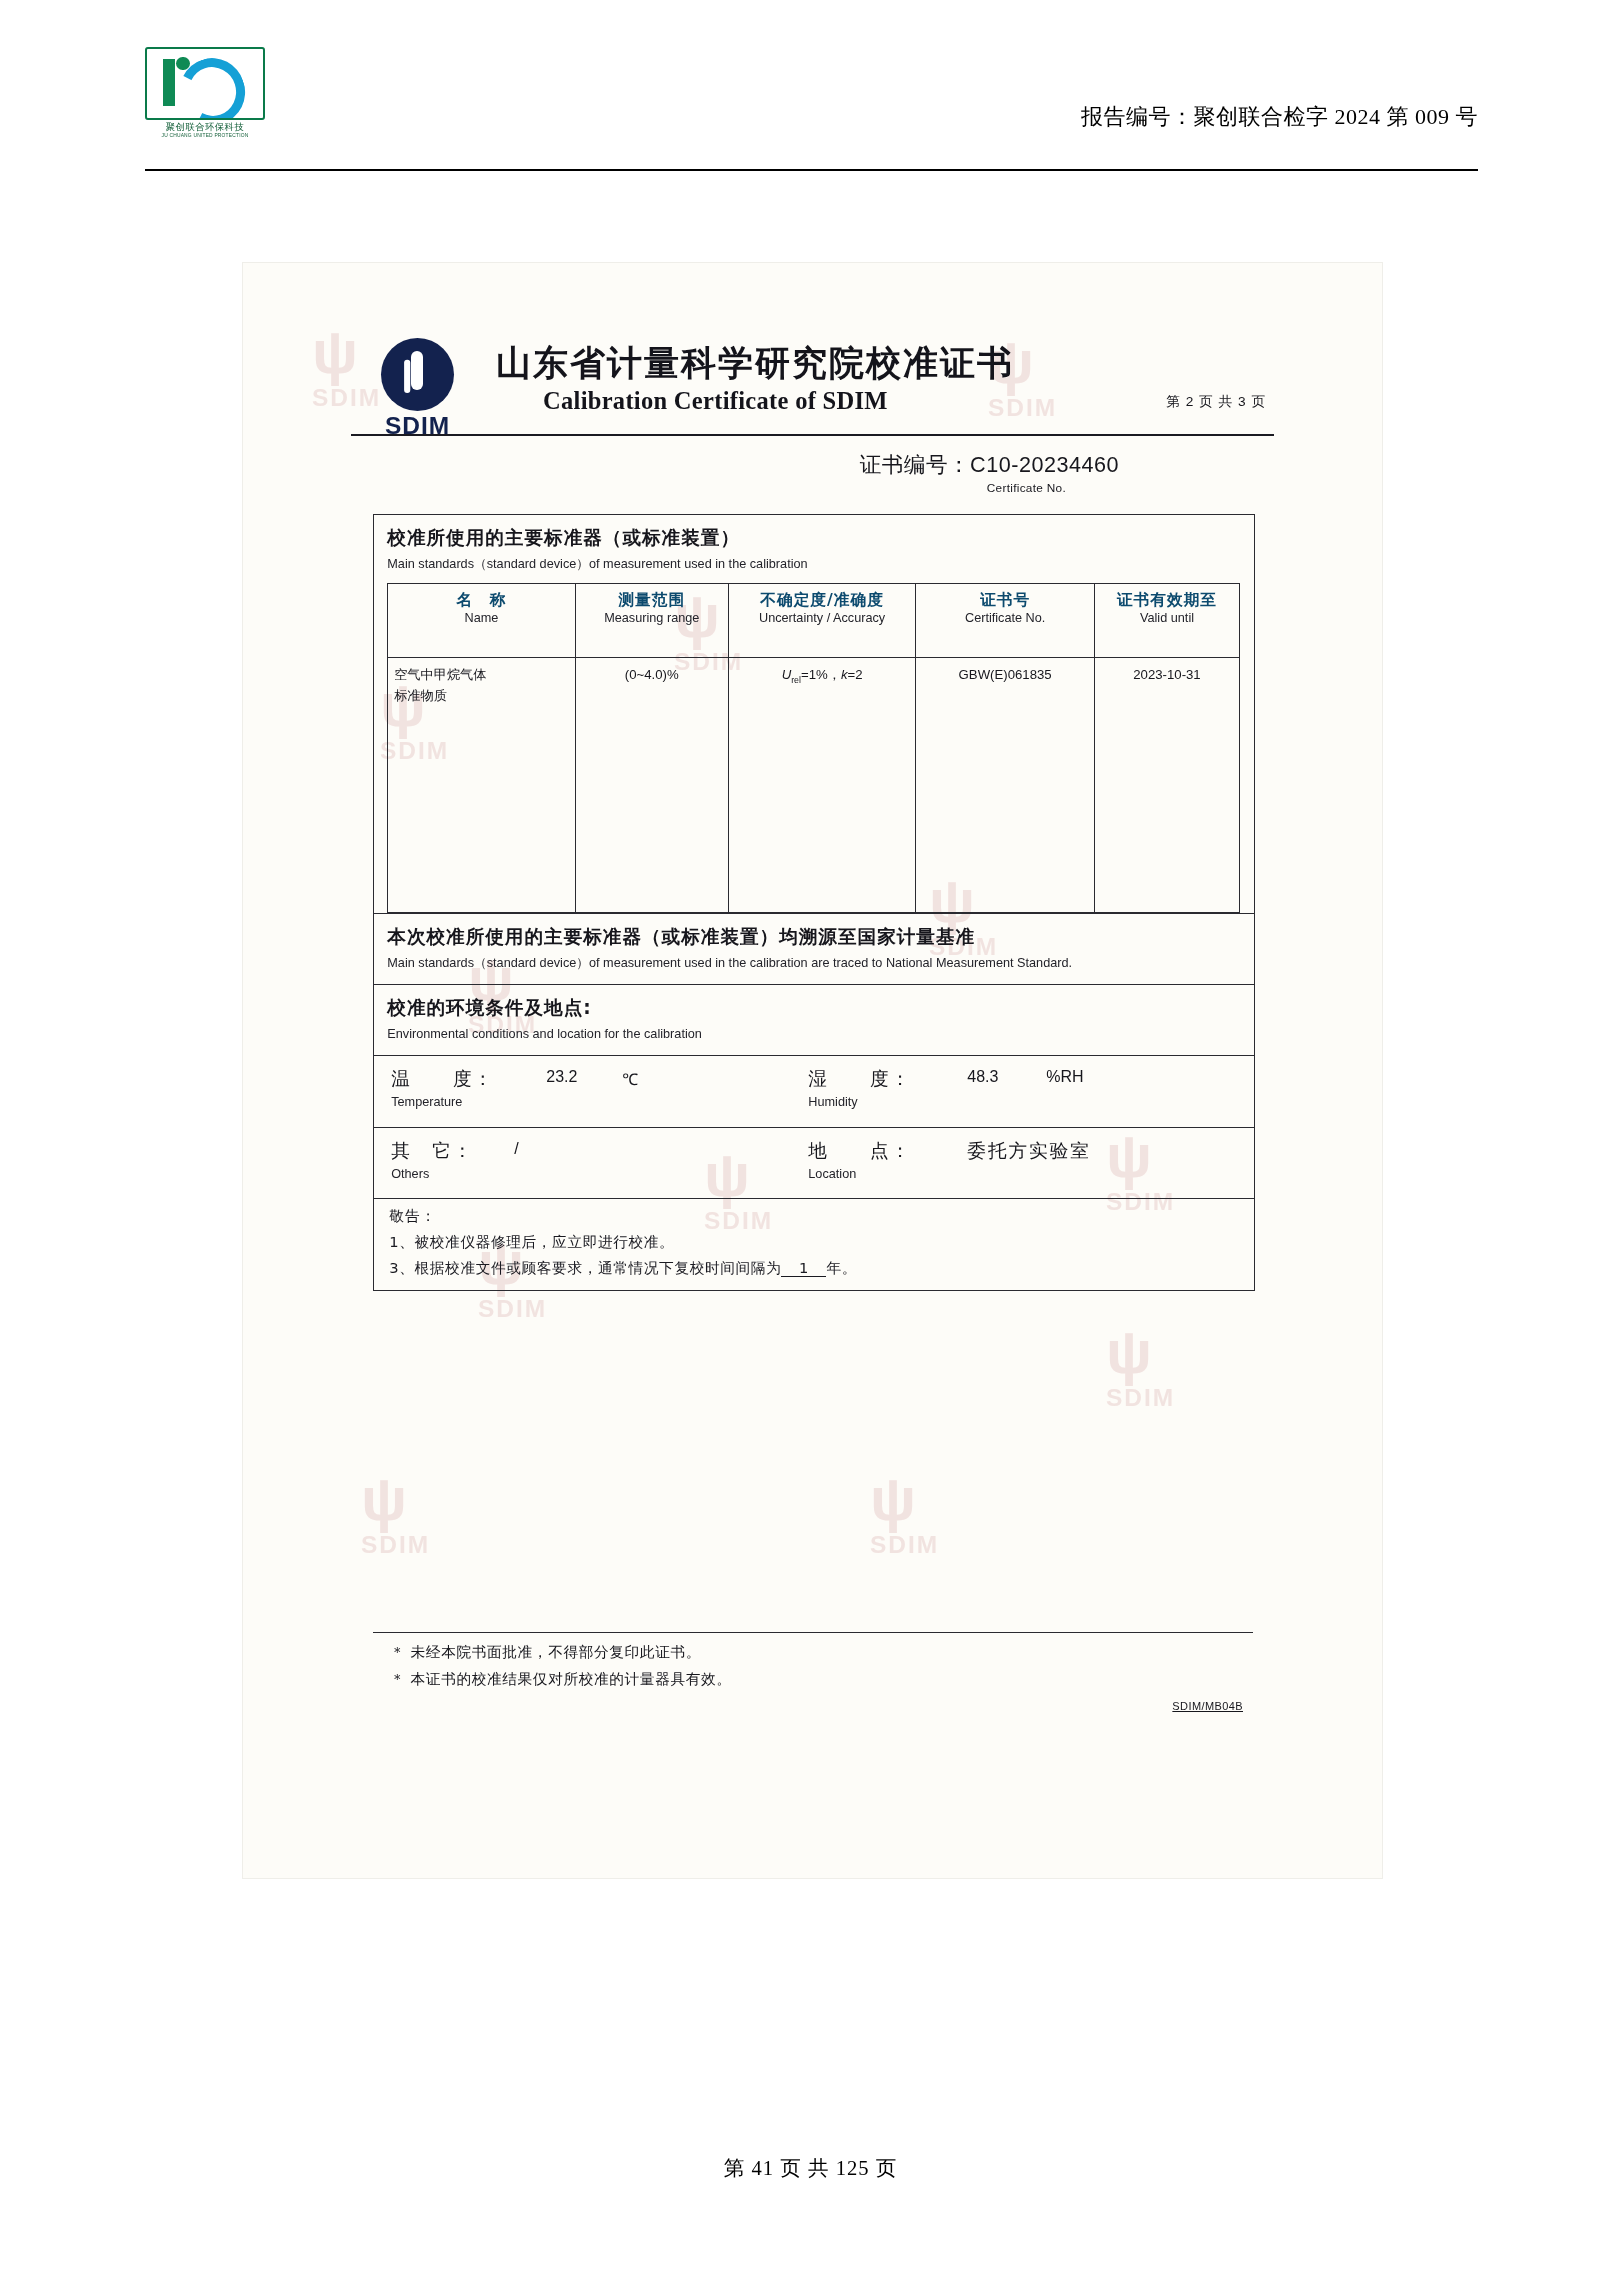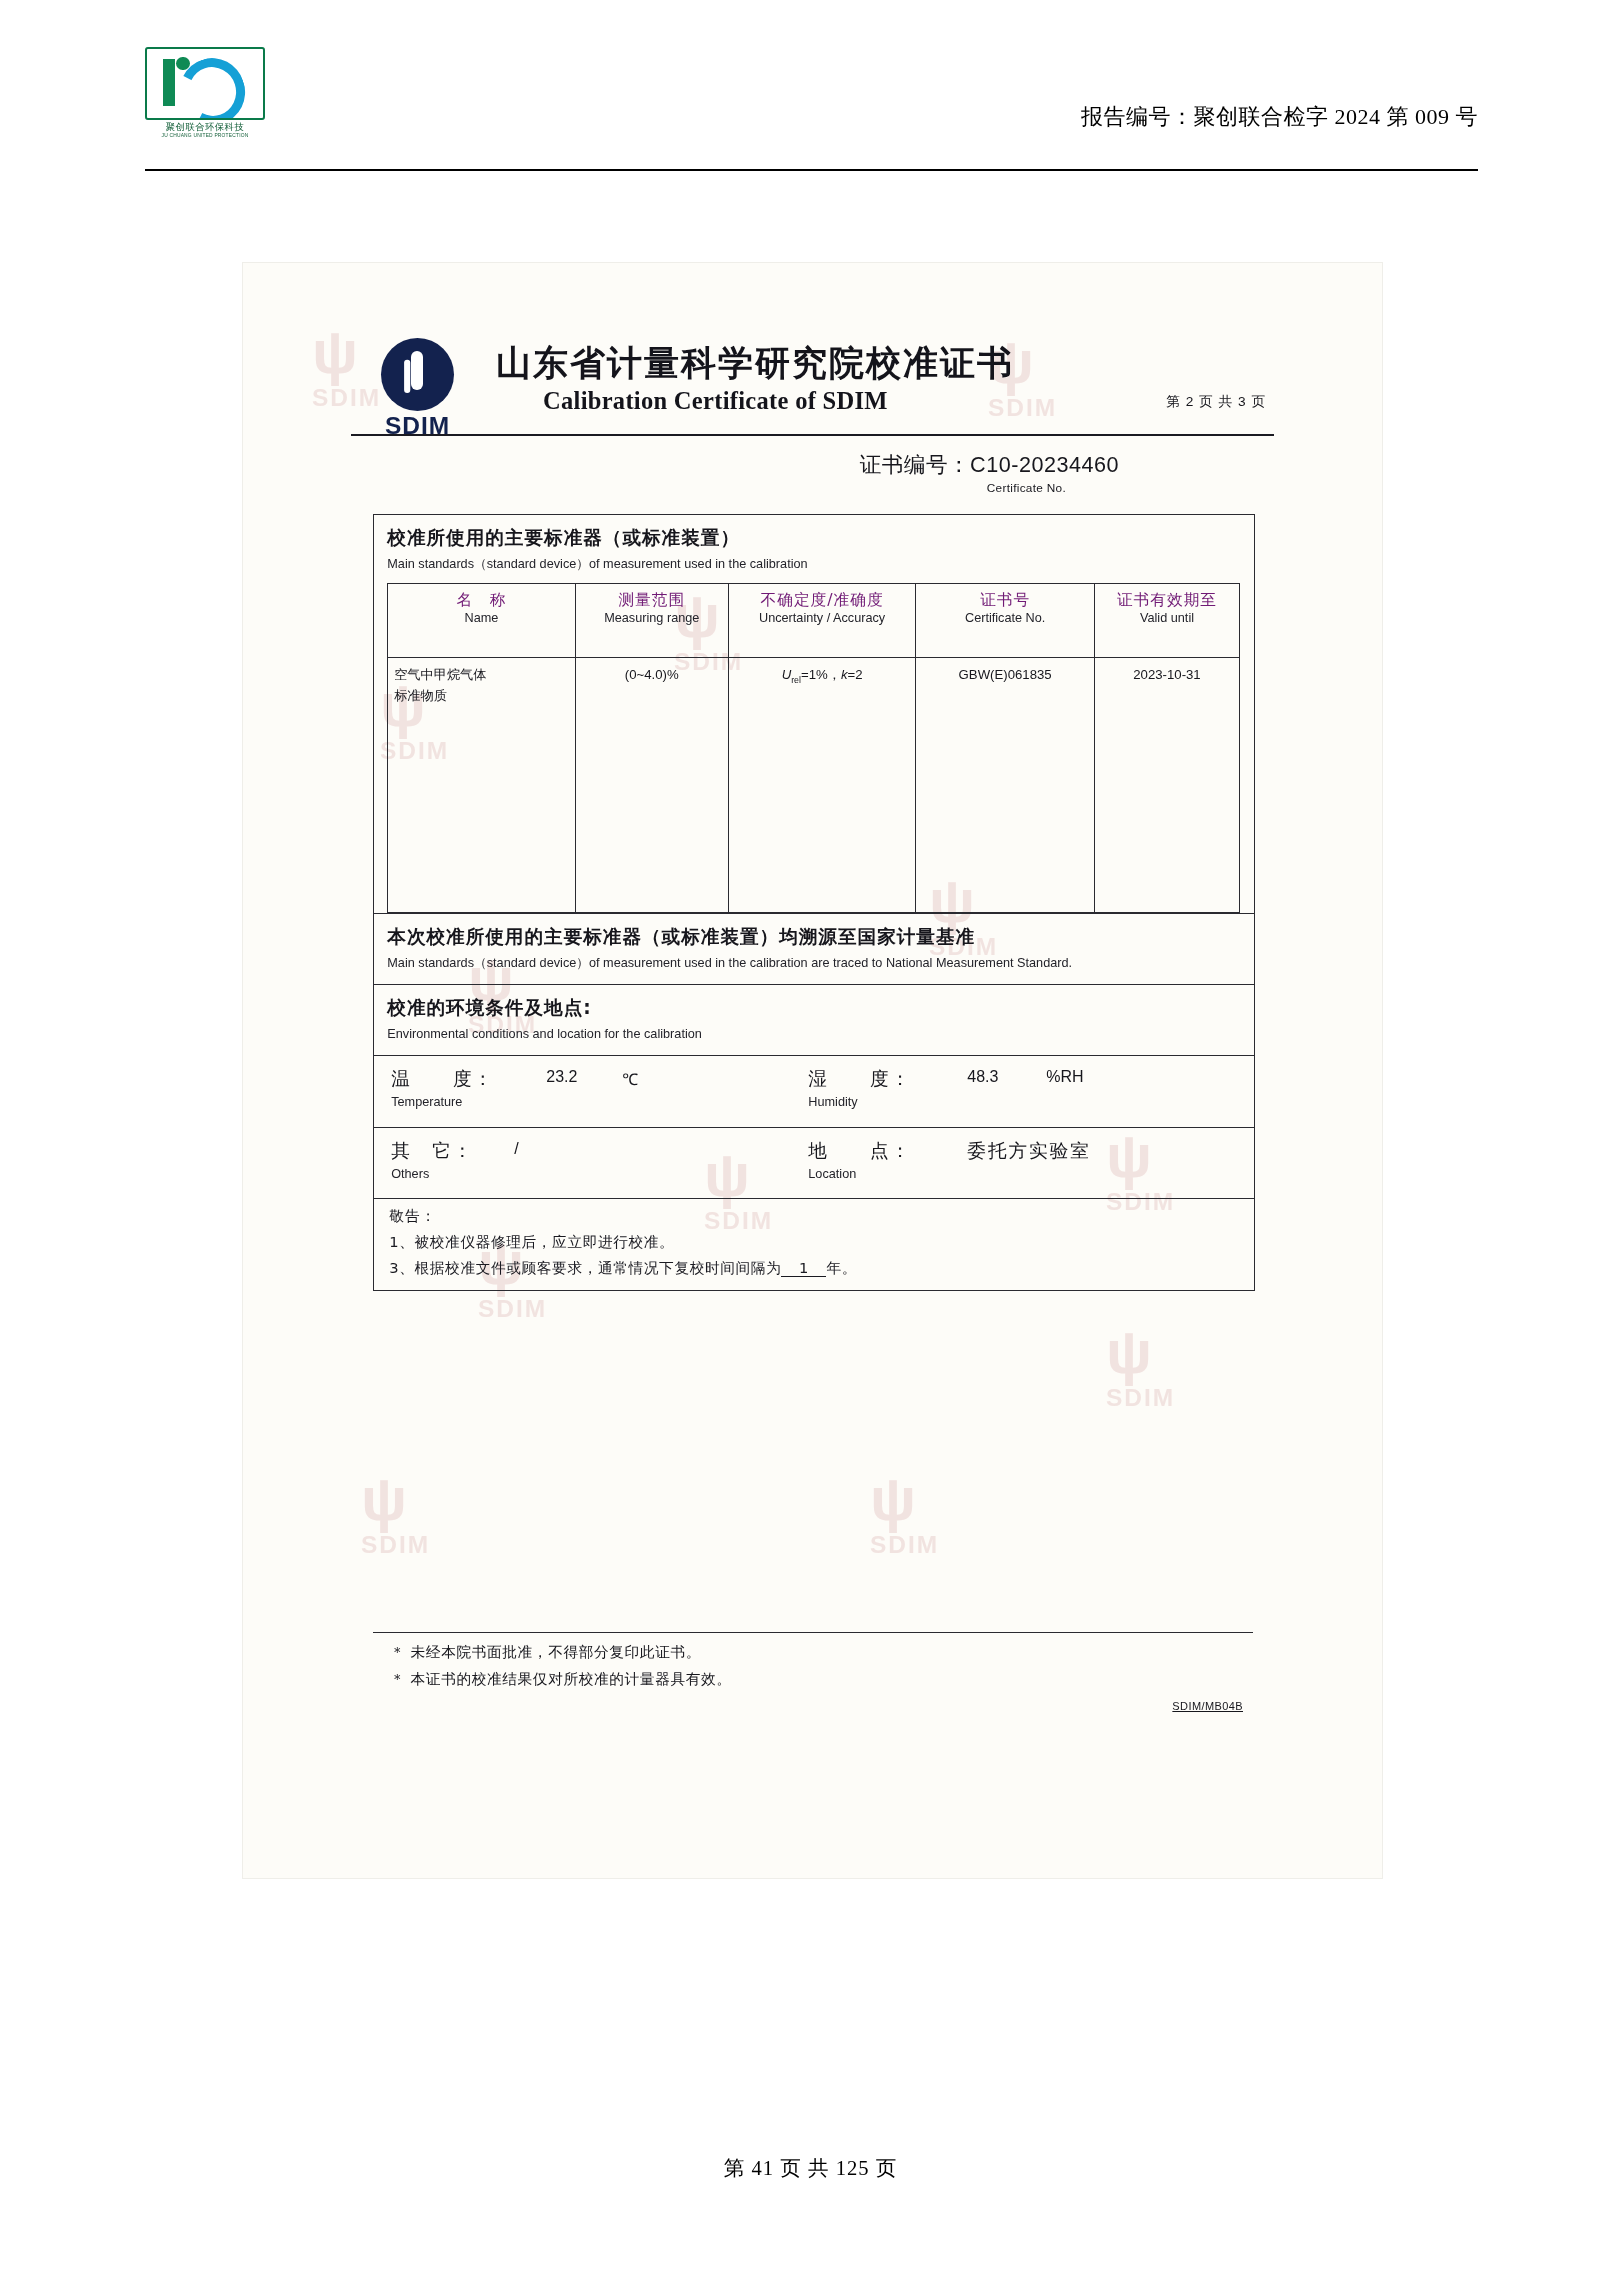--- a/index.html
+++ b/index.html
@@ -274,21 +274,22 @@
   table.std th {
     text-align: center;
     font-weight: normal;
     height: 61px;
   }
   .th-cn {
     font-size: 15.7px;
     font-family: "DejaVu Sans", sans-serif;
     letter-spacing: 1px;
     display: block;
-    color: #701a75;
+    color: #0c4a6e;
+    font-weight: bold;
   }
   .th-en {
     font-size: 12.7px;
     display: block;
     line-height: 1.25;
     color: #23232a;
   }
   table.std td {
     height: 243px;
     font-size: 13.2px;

